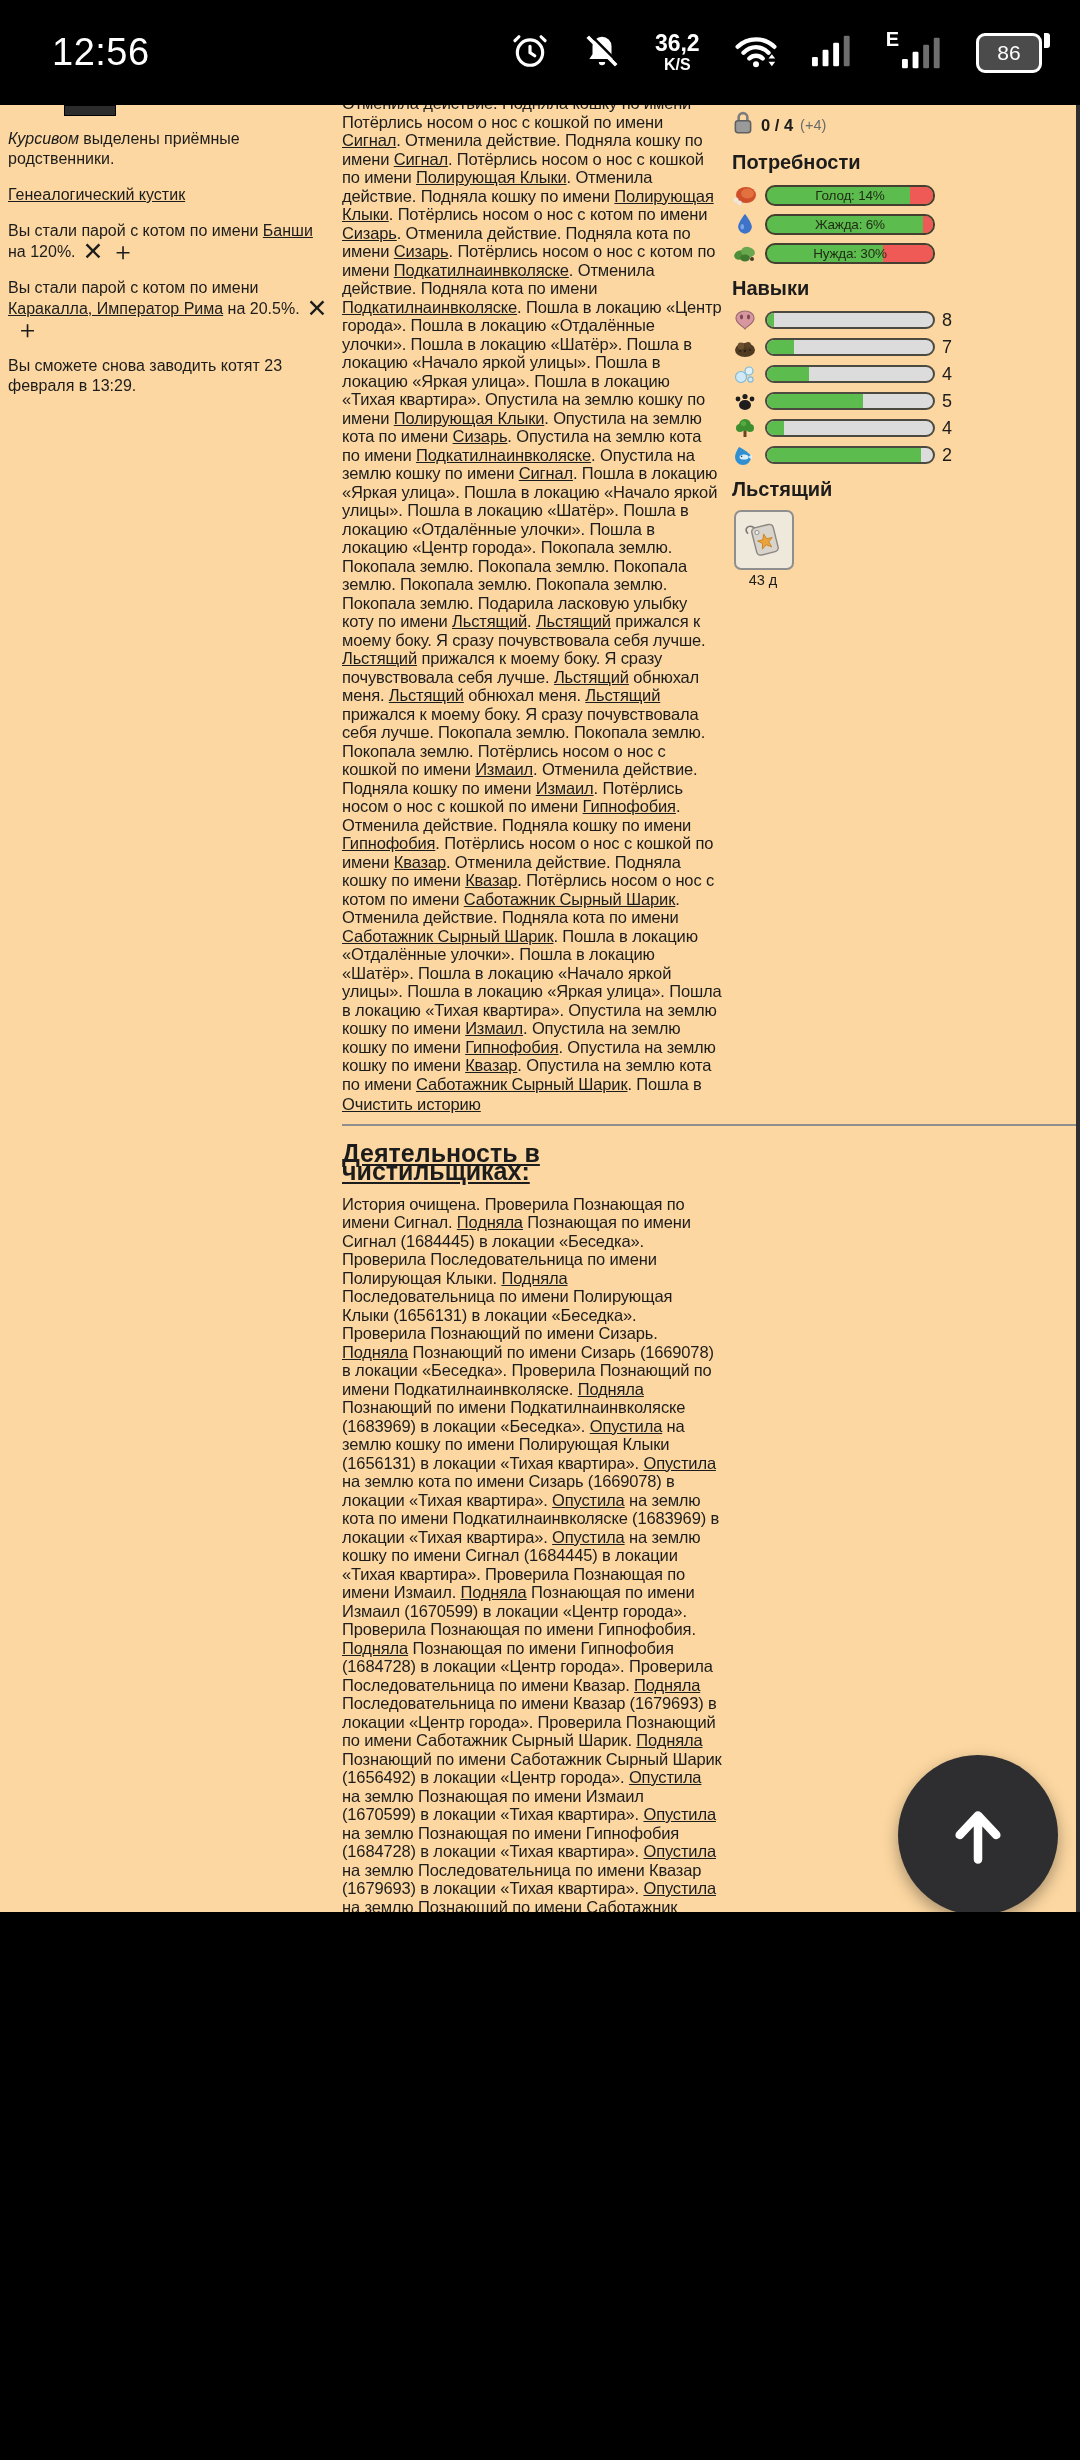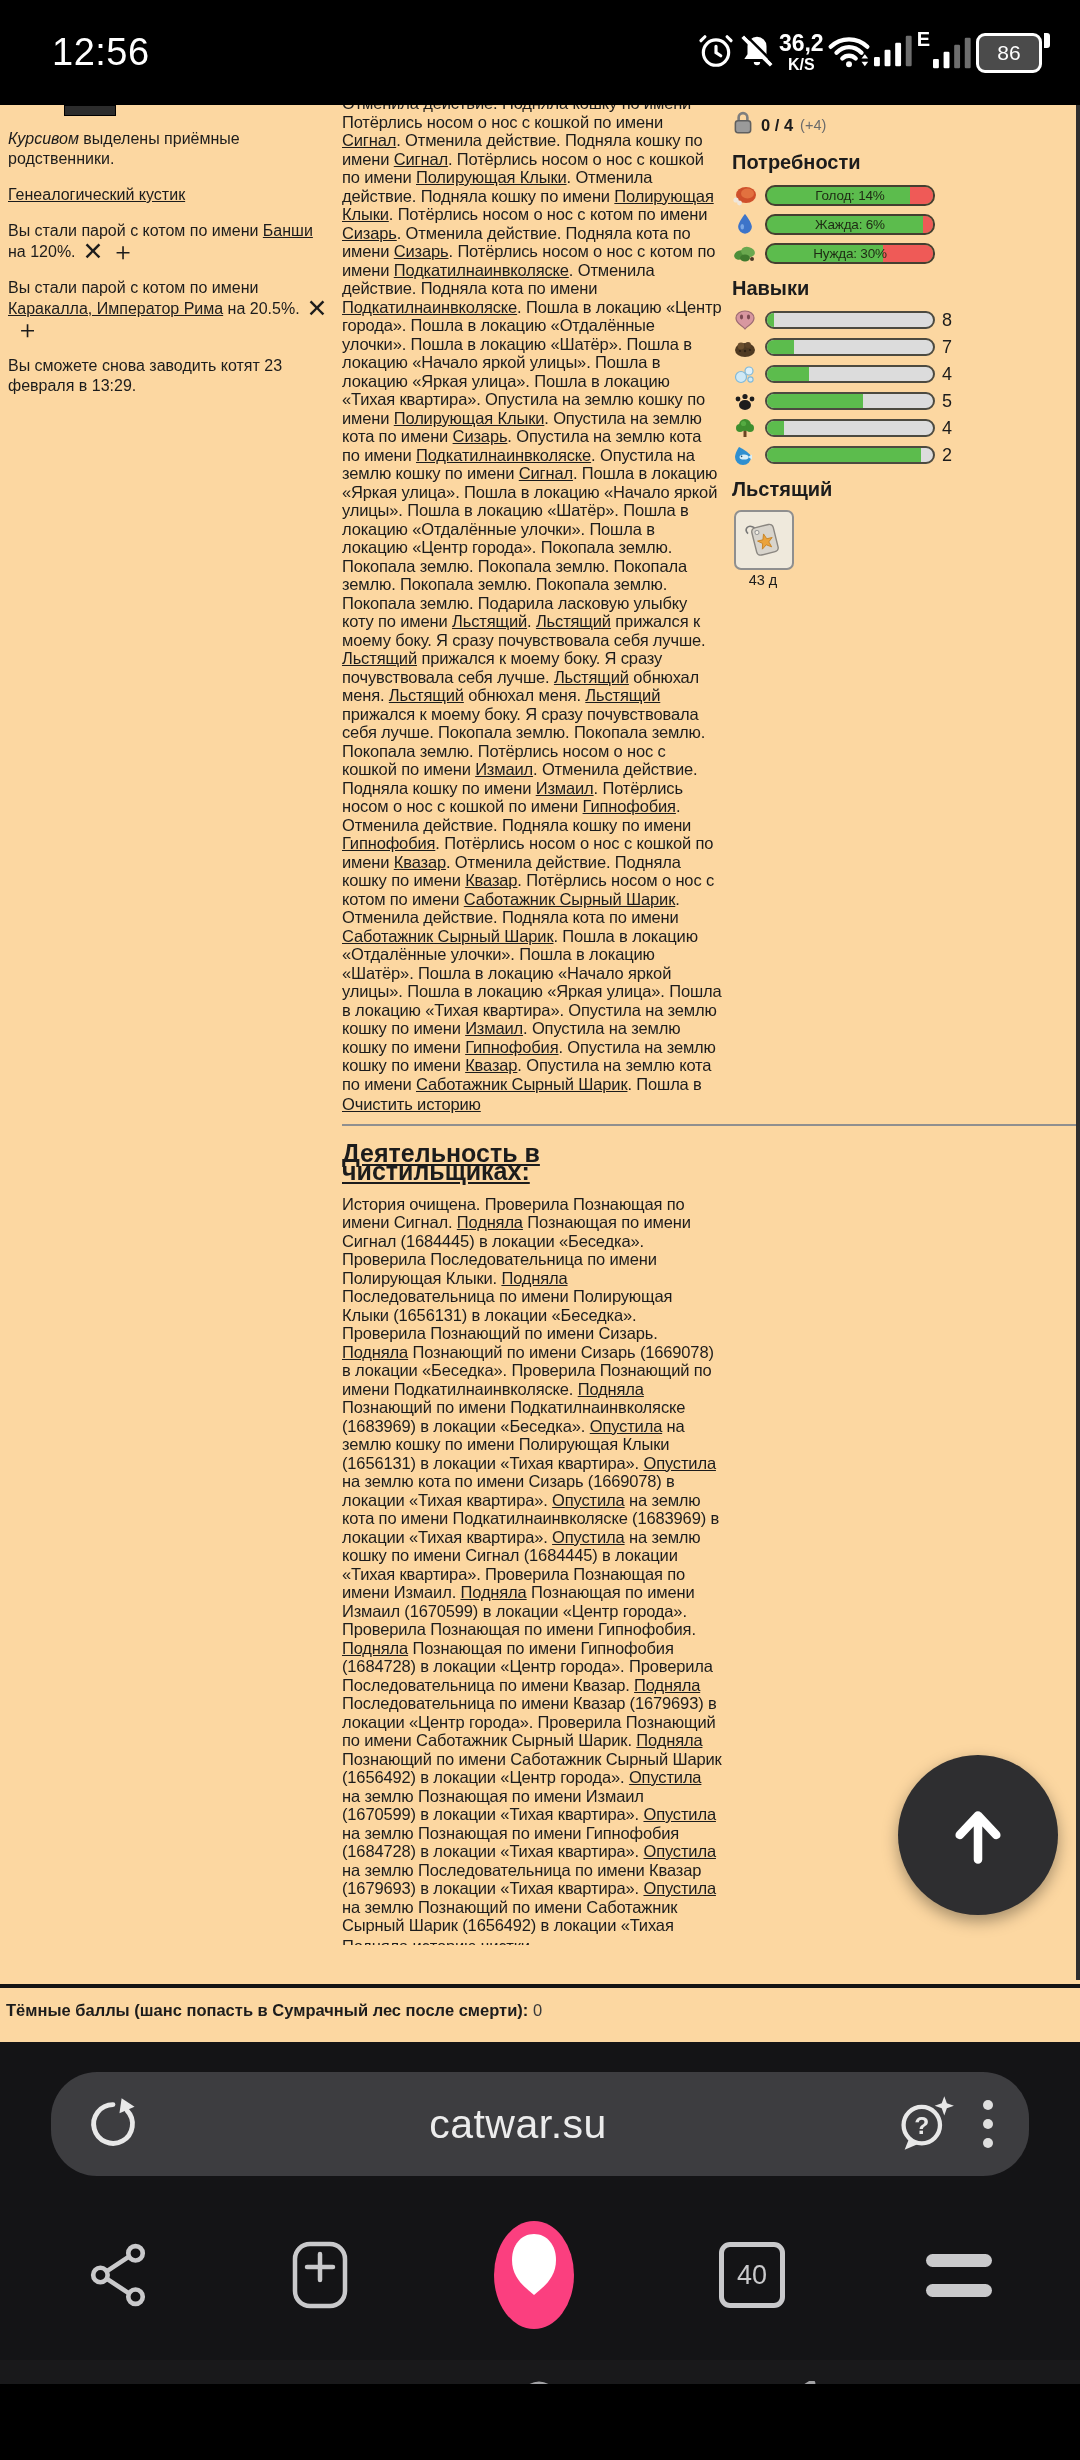--- a/index.html
+++ b/index.html
@@ -1,22 +1,22 @@
 <!DOCTYPE html>
 <html><head>
 <meta charset="utf-8">
 <style>
   html,body{margin:0;padding:0;background:#000;}
-  .screen{position:relative;width:1080px;height:2384px;background:#84cc16;overflow:hidden;
+  .screen{position:relative;width:1080px;height:1912px;background:#84cc16;overflow:hidden;
           font-family:"Liberation Sans",sans-serif;color:#1c1c1c;}
   
   .status-bar{height:105px;background:#000;display:flex;align-items:center;
               padding:0 30px 0 52px;box-sizing:border-box;color:#fff;}
   .sb-time{font-size:38px;letter-spacing:.5px;}
-  .sb-right{margin-left:auto;display:flex;align-items:center;gap:3px;}
+  .sb-right{margin-left:auto;display:flex;align-items:center;gap:34px;}
   .sb-speed{text-align:center;line-height:1;}
   .sb-speed .v{font-size:23px;font-weight:bold;}
   .sb-speed .u2{font-size:16px;font-weight:bold;margin-top:2px;}
   .sb-carrier{display:flex;align-items:flex-end;gap:3px;}
   .sb-carrier .e{font-size:20px;font-weight:bold;align-self:flex-start;margin-top:-6px;}
   .battery{display:flex;align-items:flex-start;}
   .bat-body{width:60px;height:34px;border:3px solid #fff;border-radius:9px;background:#4b4b4b;
             display:flex;align-items:center;justify-content:center;font-size:21px;color:#fff;}
   .bat-nub{width:6px;height:15px;background:#fff;border-radius:0 3px 3px 0;margin-left:2px;}
   

